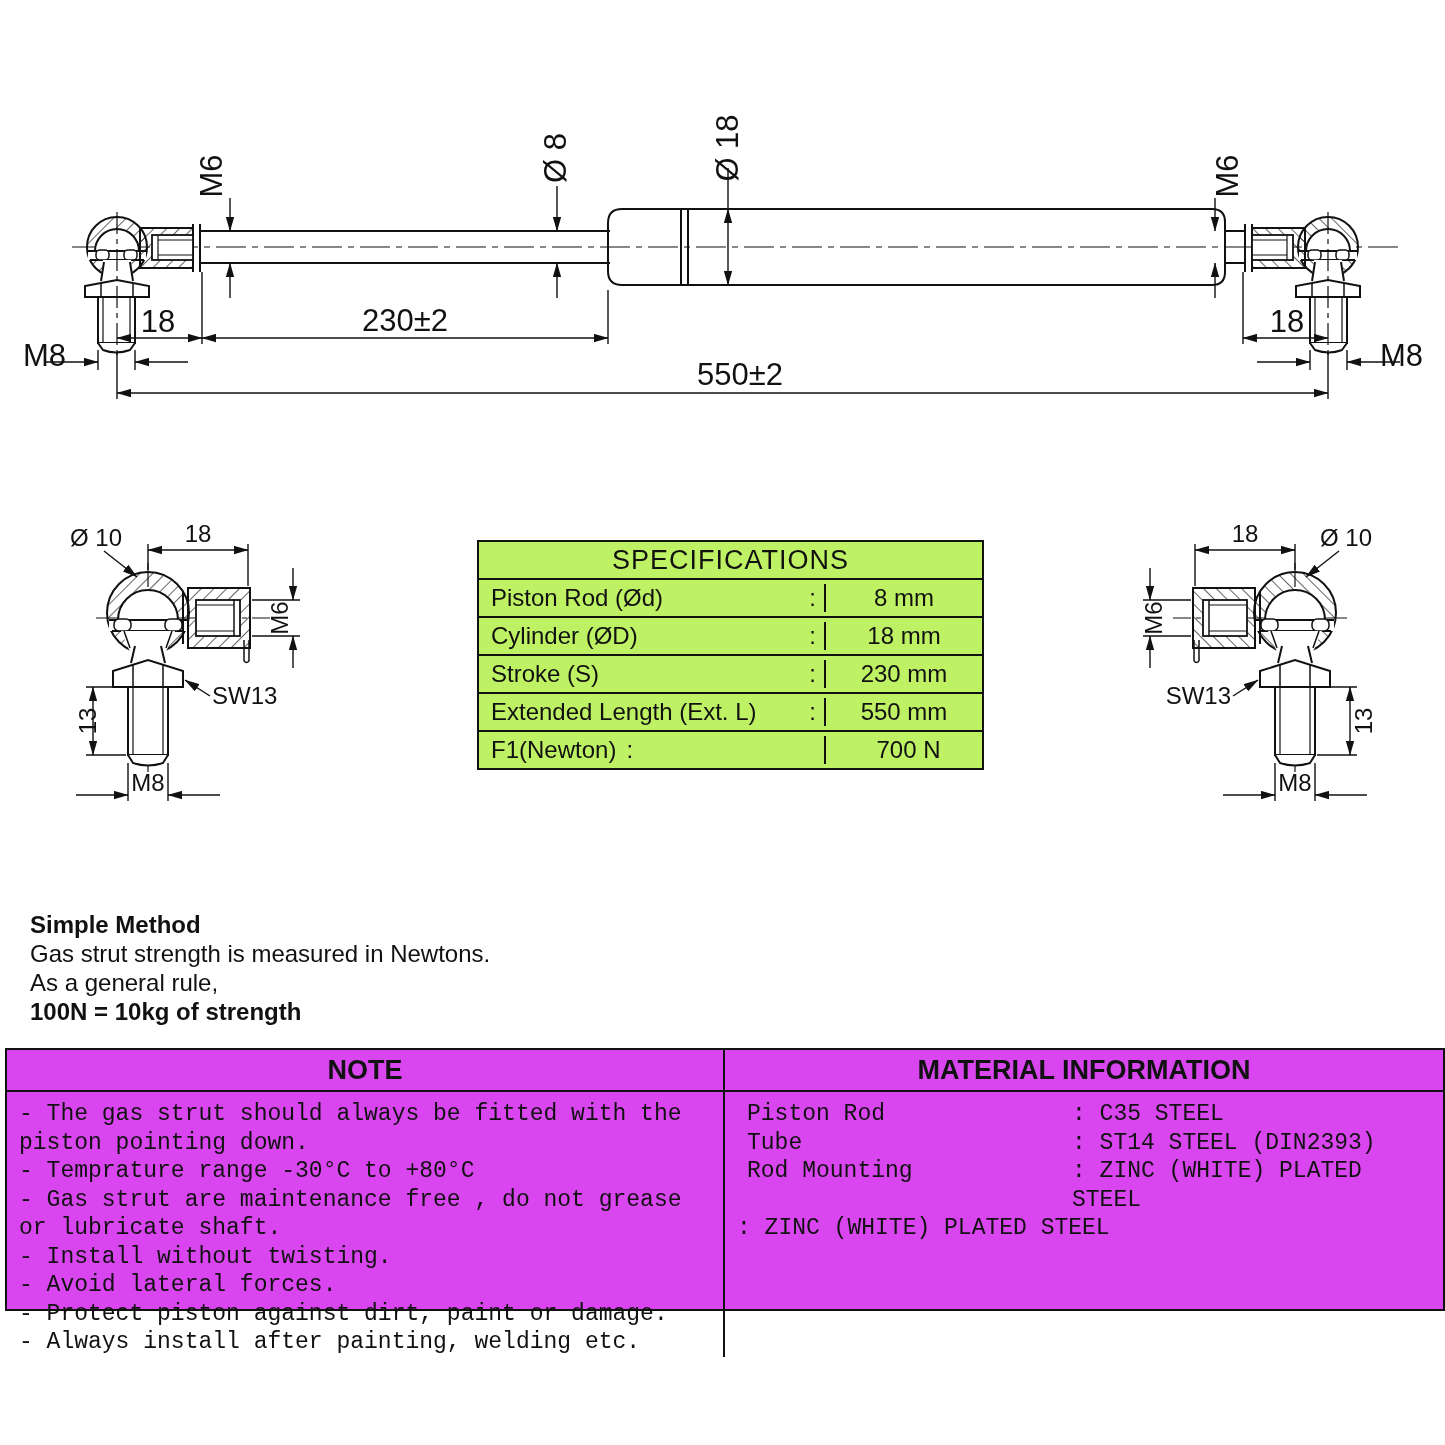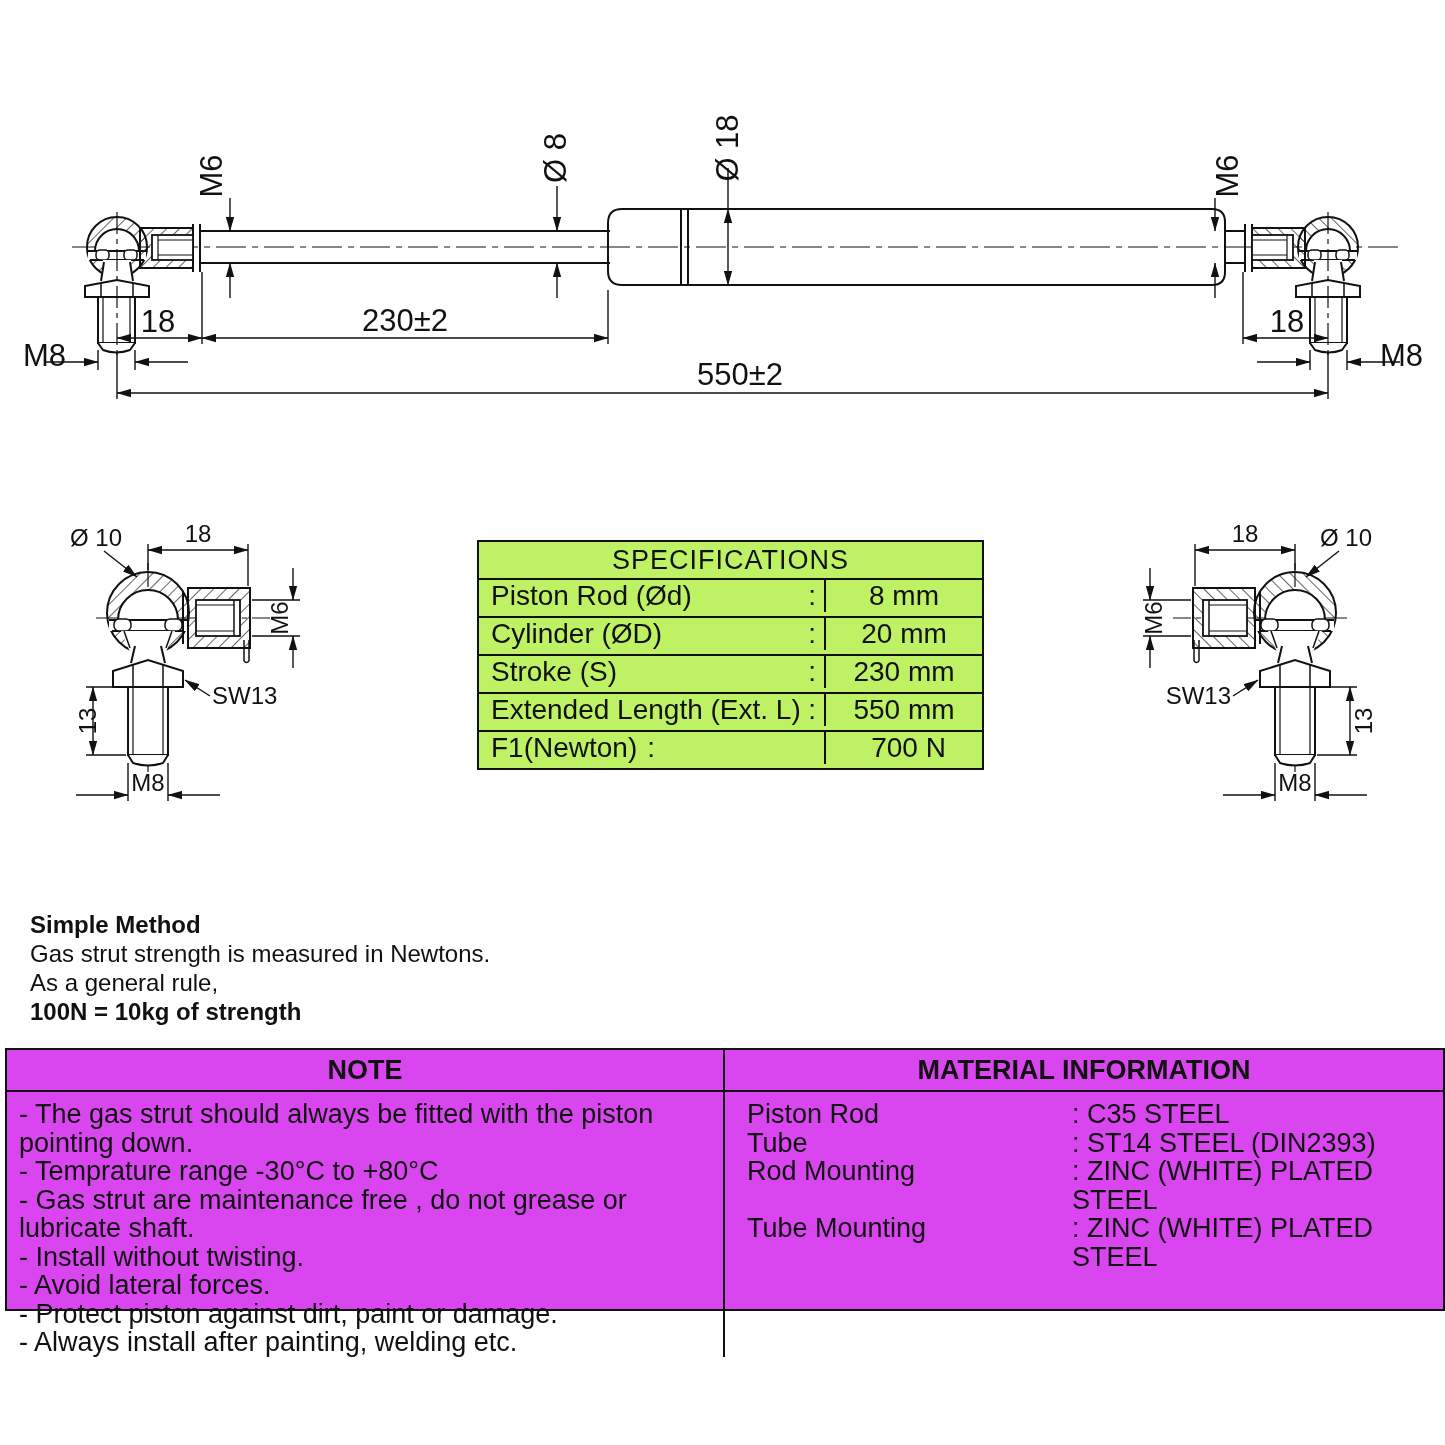--- a/index.html
+++ b/index.html
@@ -6,39 +6,39 @@
   body{width:1445px;height:1445px;position:relative;font-family:"Liberation Sans",sans-serif;color:#111;}
   .stage{position:absolute;left:0;top:0;width:1445px;height:1445px;}
   svg text{fill:#111;}
   .dimtxt{font-size:31px;}
   .dettxt{font-size:24px;}
 
   
   .spec{position:absolute;left:477px;top:540px;width:503px;border:2px solid #111;background:#bef264;}
   .spec-title{height:36px;border-bottom:2px solid #111;display:flex;align-items:center;justify-content:center;
     font-size:27px;letter-spacing:1px;}
-  .spec-row{height:36px;border-bottom:2px solid #111;display:flex;align-items:flex-start;font-size:28px;}
+  .spec-row{height:36px;border-bottom:2px solid #111;display:flex;align-items:center;font-size:24px;}
   .spec-row:last-child{border-bottom:none;gap:9px;}
   .spec-label{width:347px;border-right:2px solid #111;display:flex;align-items:center;padding:0 8px 0 12px;box-sizing:border-box;}
   .spec-label .lab{white-space:nowrap;}
   .spec-label .colon{margin-left:auto;}
   .spec-label.inline-colon .colon{margin-left:10px;}
   .spec-value{flex:1;display:flex;align-items:center;justify-content:center;}
 
   
   .method{position:absolute;left:30px;top:910px;font-size:24px;line-height:29px;}
   .method .b{font-weight:bold;}
 
   
   .btable{position:absolute;left:5px;top:1048px;width:1436px;height:259px;border:2px solid #111;
     display:grid;grid-template-columns:718px 1fr;grid-template-rows:42px 1fr;background:#d946ef;}
   .bt-head{border-bottom:2px solid #111;display:flex;align-items:center;justify-content:center;
     font-weight:bold;font-size:27px;}
   .bt-head.left{border-right:2px solid #111;}
-  .bt-body{padding:8px 4px 0 12px;font-size:27px;line-height:28.5px;}
+  .bt-body{padding:8px 4px 0 12px;font-size:23px;line-height:28.5px;font-family:Liberation Mono, monospace;}
   .bt-body.left{border-right:2px solid #111;}
   .mat-row{display:flex;}
   .mat-row .ml{width:325px;flex:none;padding-left:10px;}
 </style>
 </head>
 <body>
 
 <div class="stage">
 
 <svg width="1445" height="1445" viewBox="0 0 1445 1445">
@@ -231,21 +231,21 @@
           <span class="lab">Piston Rod (Ød)</span>
           <span class="colon">:</span>
         </div>
     <div class="spec-value">8 mm</div>
   </div>
   <div class="spec-row">
     <div class="spec-label">
           <span class="lab">Cylinder (ØD)</span>
           <span class="colon">:</span>
         </div>
-    <div class="spec-value">20 mm</div>
+    <div class="spec-value">18 mm</div>
   </div>
   <div class="spec-row">
     <div class="spec-label">
           <span class="lab">Stroke (S)</span>
           <span class="colon">:</span>
         </div>
     <div class="spec-value">230 mm</div>
   </div>
   <div class="spec-row">
     <div class="spec-label">
@@ -293,19 +293,18 @@
     </div>
     <div class="mat-row">
       <span class="ml">Tube</span>
       <span>: ST14 STEEL (DIN2393)</span>
     </div>
     <div class="mat-row">
       <span class="ml">Rod Mounting</span>
       <span>: ZINC (WHITE) PLATED STEEL</span>
     </div>
     <div class="mat-row">
-      <span class="ml">Tube Mounting</span>
       <span>: ZINC (WHITE) PLATED STEEL</span>
     </div>
   </div>
 </div>
 
 </div>
 
 </body></html>

